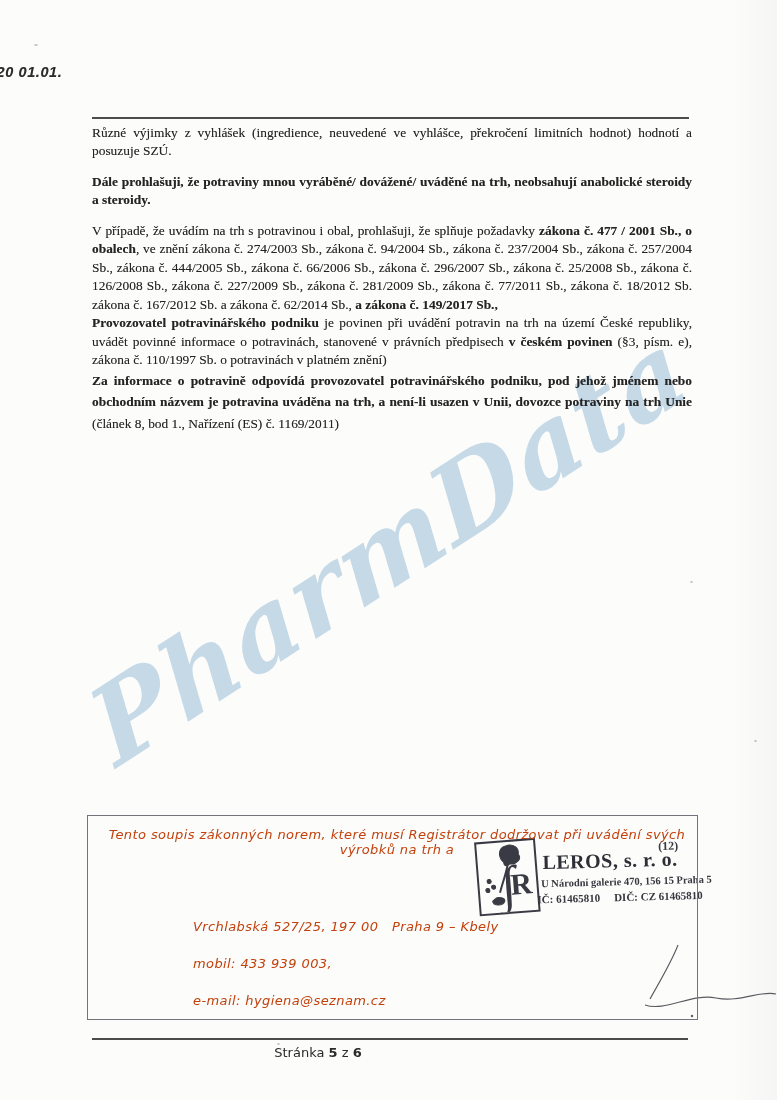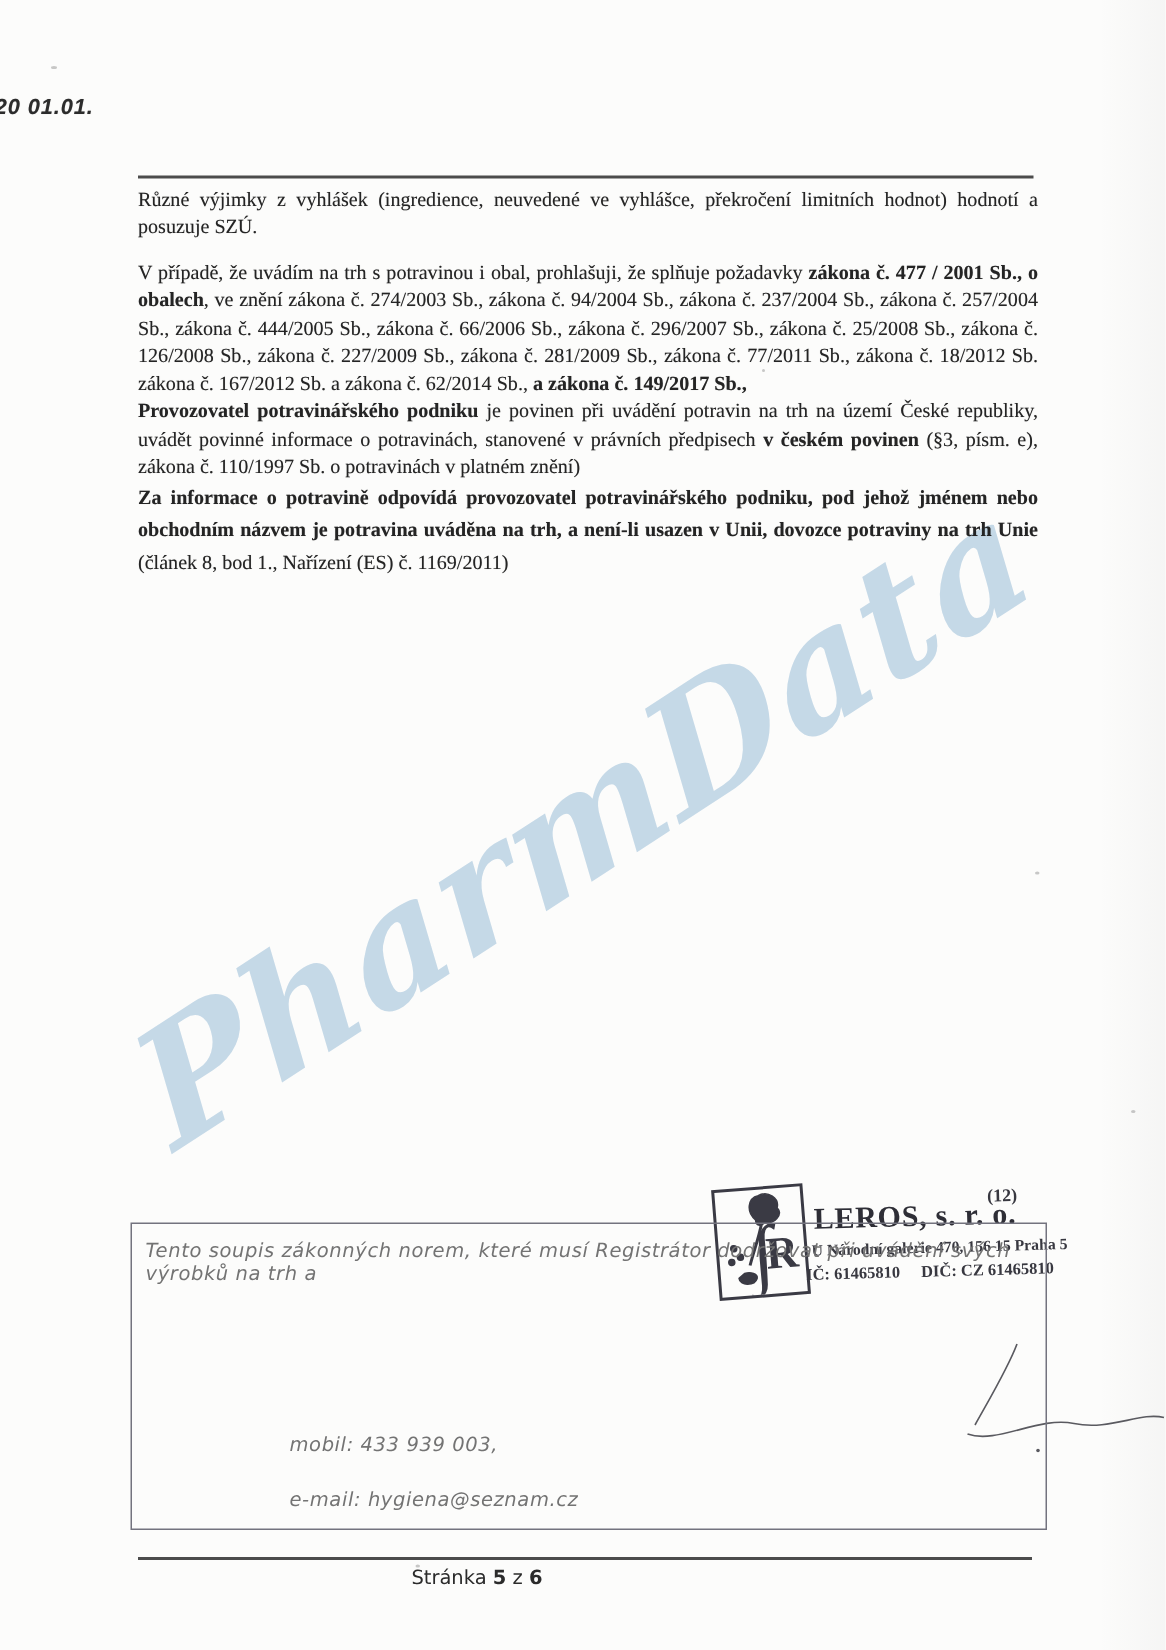--- a/index.html
+++ b/index.html
@@ -73,21 +73,21 @@
   .fg { position:relative; z-index:1; }
 
   
   .note-box {
     position:absolute; left:87px; top:815px; width:611px; height:205px;
     border:1.6px solid #73737e; background:transparent; z-index:1;
   }
   .note-line {
     position:absolute; left:9px;
     font:italic 13px "DejaVu Sans", sans-serif;
-    color:#737373; letter-spacing:.4px; white-space:pre-wrap;
+    color:#c2410c; letter-spacing:.4px; white-space:pre-wrap;text-align:center;
   }
   .note-line.indent { left:105px; }
   .nl-0 { top:11px; } .nl-1 { top:36px; }
   .nl-2 { top:66px; } .nl-3 { top:103px; }
   .nl-4 { top:140px; } .nl-5 { top:177px; }
 
   
   .rule-bottom { position:absolute; left:92px; top:1038px; width:596px; height:1.5px; background:#4c4c4c; }
   .page-footer {
     position:absolute; left:0; top:1045px; width:636px;
@@ -103,20 +103,21 @@
 <div class="scan-shade"></div>
 
 
 <div class="watermark">PharmData</div>
 
 <div class="cert fg">CERT 04 2020 01.01.</div>
 <div class="rule-top fg"></div>
 
 <div class="column fg">
   <p class="para"><span>Různé výjimky z vyhlášek (ingredience, neuvedené ve vyhlášce, překročení limitních hodnot) hodnotí a posuzuje SZÚ.</span></p>
+  <p class="para"><span class="b">Dále prohlašuji, že potraviny mnou vyráběné/ dovážené/ uváděné na trh, neobsahují anabolické steroidy a steroidy.</span></p>
   <p class="para nogap"><span>V případě, že uvádím na trh s potravinou i obal, prohlašuji, že splňuje požadavky </span><span class="b">zákona č. 477 / 2001 Sb., o obalech</span><span>, ve znění zákona č. 274/2003 Sb., zákona č. 94/2004 Sb., zákona č. 237/2004 Sb., zákona č. 257/2004 Sb., zákona č. 444/2005 Sb., zákona č. 66/2006 Sb., zákona č. 296/2007 Sb., zákona č. 25/2008 Sb., zákona č. 126/2008 Sb., zákona č. 227/2009 Sb., zákona č. 281/2009 Sb., zákona č. 77/2011 Sb., zákona č. 18/2012 Sb. zákona č. 167/2012 Sb. a zákona č. 62/2014 Sb., </span><span class="b">a zákona č. 149/2017 Sb.,</span></p>
   <p class="para nogap"><span class="b">Provozovatel potravinářského podniku</span><span> je povinen při uvádění potravin na trh na území České republiky, uvádět povinné informace o potravinách, stanovené v právních předpisech </span><span class="b">v českém povinen</span><span> (§3, písm. e), zákona č. 110/1997 Sb. o potravinách v platném znění)</span></p>
   <p class="para wide"><span class="b">Za informace o potravině odpovídá provozovatel potravinářského podniku, pod jehož jménem nebo obchodním názvem je potravina uváděna na trh, a není-li usazen v Unii, dovozce potraviny na trh Unie</span><span> (článek 8, bod 1., Nařízení (ES) č. 1169/2011)</span></p>
 </div>
 
 
 <div class="stamp fg">
   <div class="logo-box">
     <svg width="57" height="70" viewBox="0 0 57 70">
 
@@ -153,20 +154,21 @@
 
 
 
 
 
 
 
 
 <div class="note-box">
   <div class="note-line nl-0">Tento soupis zákonných norem, které musí Registrátor dodržovat při uvádění svých výrobků na trh a</div>
+  <div class="note-line nl-3 indent">Vrchlabská 527/25, 197 00   Praha 9 – Kbely</div>
   <div class="note-line nl-4 indent">mobil: 433 939 003,</div>
   <div class="note-line nl-5 indent">e-mail: hygiena@seznam.cz</div>
 </div>
 
 
 <div class="rule-bottom fg"></div>
 <div class="page-footer fg"><span>Stránka </span><span class="b">5</span><span> z </span><span class="b">6</span></div>
 
 
 <div class="speck" style="left:754px;top:740px;width:3px;height:2px;"></div>

